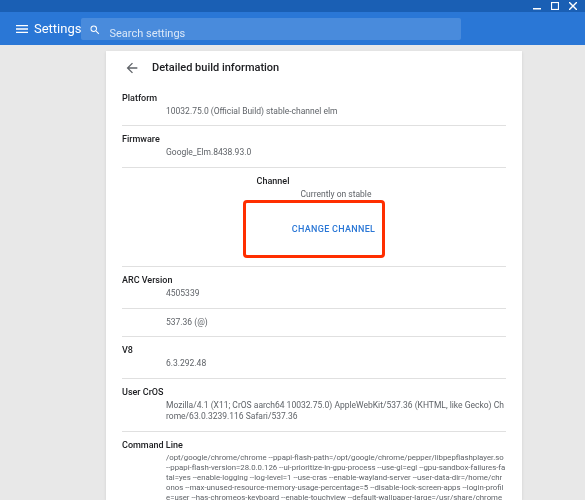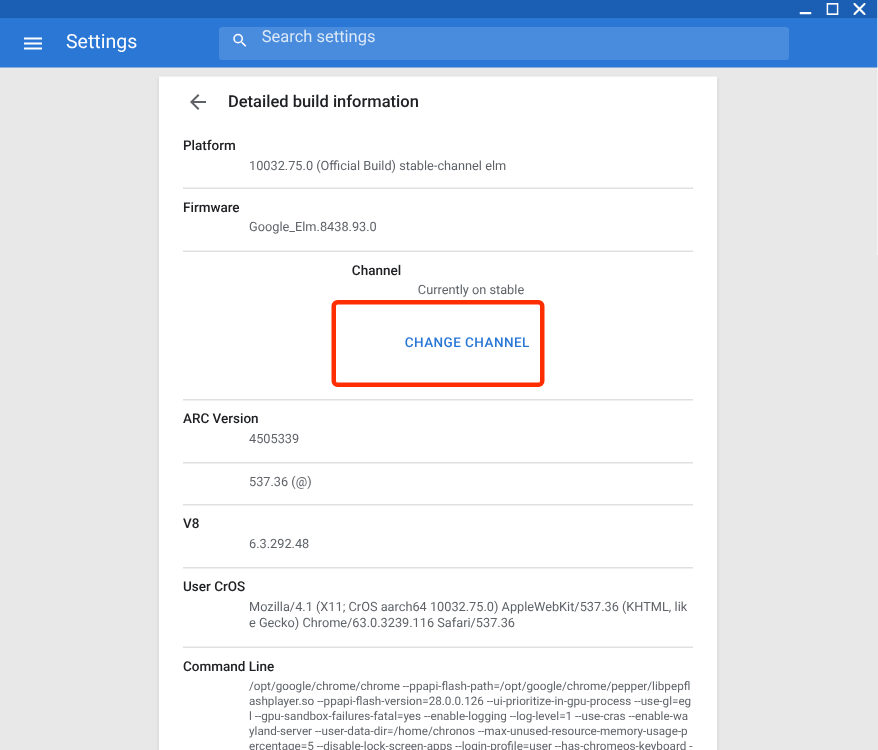--- a/index.html
+++ b/index.html
@@ -2,29 +2,29 @@
 <html><head>
 <meta charset="utf-8">
 <style>
   * { margin: 0; padding: 0; box-sizing: border-box; font-family: Roboto, Arial, sans-serif; }
   html, body { width: 585px; height: 500px; overflow: hidden; }
   body { background: #e8e8e8; }
 
   .titlebar { height: 12px; background: #1a5fb4; display: flex; justify-content: flex-end; align-items: center; padding-right: 8px; gap: 10px; }
   .titlebar span svg { display:block; }
 
-  .header { height: 33px; background: #2a77d6; display: flex; align-items: center; padding: 0 10px; gap: 10px; color: #fff; }
+  .header { height: 33px; background: #2a77d6; display: flex; align-items: center; padding: 0 10px; color: #fff; }
   .menu-btn { width: 24px; height: 24px; display:flex; align-items:center; justify-content:center; cursor:pointer; }
   .settings-label { font-size: 13px; font-weight: 400; }
-  .search-wrap { margin-left: 45px; flex: 0 0 380px; height: 22px; background: rgba(255,255,255,0.15); border-radius: 2px; display:flex; align-items:flex-start; padding: 0 8px; gap: 8px; }
+  .search-wrap { flex: 0 0 380px; height: 22px; background: rgba(255,255,255,0.15); border-radius: 2px; display:flex; align-items:flex-end; padding: 0 8px; gap: 8px; }
   .search-wrap input { flex:1; background: transparent; border: none; outline: none; color:#fff; font-size: 11px; }
   .search-wrap input::placeholder { color: rgba(255,255,255,0.8); }
 
   .page { position: absolute; top: 45px; left: 0; right: 0; bottom: 0; overflow: hidden; }
-  .card { position: absolute; left: 106px; width: 372px; top: 6px; bottom: 0; background: #fff; box-shadow: 0 1px 3px rgba(0,0,0,0.1); }
+  .card { position: absolute; left: 106px; width: 416px; top: 6px; bottom: 0; background: #fff; box-shadow: 0 1px 3px rgba(0,0,0,0.1); }
   .card-inner { padding: 0 16px 16px 16px; }
 
   .page-title-row { display:flex; align-items:center; height: 34px; gap: 10px; border-bottom: 1px solid rgba(0,0,0,0); }
   .back-btn { width:20px; height:20px; display:flex; align-items:center; justify-content:center; cursor:pointer; color:#5f6368; }
   .page-title { font-size: 11px; color: #202124; font-weight: 500; }
 
   .section { padding: 8px 0; border-bottom: 1px solid #e0e0e0; position: relative; }
   .section:last-child { border-bottom:none; }
   .sec-label { font-size: 9px; color: #202124; font-weight: 500; margin-bottom: 3px; }
   .sec-value { font-size: 8.5px; color: #5f6368; line-height: 1.35; word-break: break-all; margin-left: 44px; }

